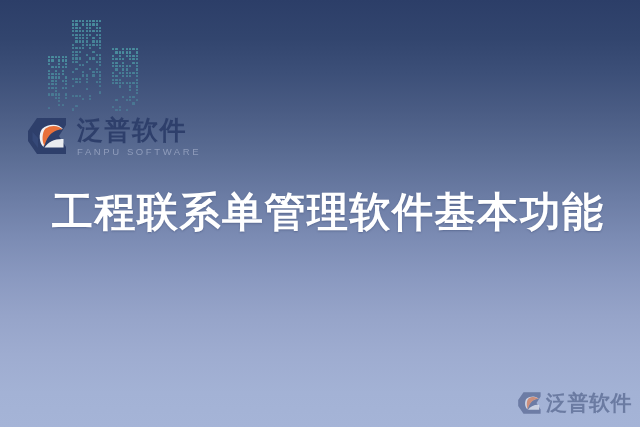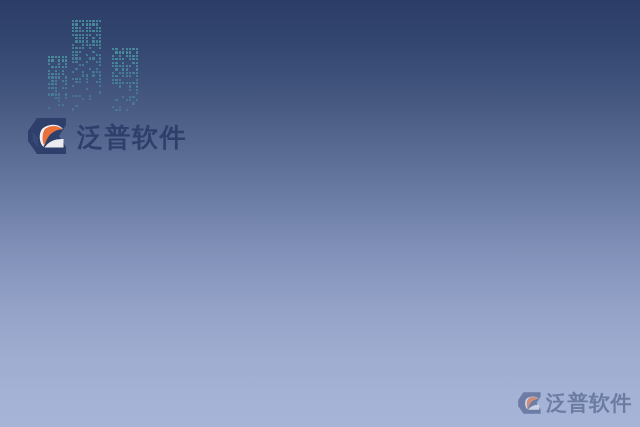--- a/index.html
+++ b/index.html
@@ -412,23 +412,25 @@
       <svg viewBox="0 0 44 40" width="44" height="40" xmlns="http://www.w3.org/2000/svg">
         <path d="M11 2 L40 2 L40 9 L33 20 L40 31 L40 38 L11 38 L2 25 L2 15 Z" fill="#2e3f6b"></path>
         <path d="M16 13 C23 7, 33 8, 37 13 C33 12, 27 14, 23 19 C20 22.5, 18 27, 17.5 31 C13 27, 12.5 17.5, 16 13 Z" fill="#ffffff" opacity="0.93"></path>
         <path d="M19.5 12.5 C25.5 8.5, 33 9.5, 36.5 13.5 C32 13, 26.5 15.5, 23 20 C20.5 23.5, 19 27, 18.6 30 C15.5 25.5, 16 16, 19.5 12.5 Z" fill="#e8703a"></path>
         <path d="M18.5 31.5 C22 26, 29 22.5, 37.5 23 L37.5 31.5 Z" fill="#ffffff" opacity="0.9"></path>
         <path d="M6.5 16 L6.5 24.5 L12 32 L12 22 Z" fill="#3b4e7e" opacity="0.6"></path>
       </svg>
     </span>
     <span class="wordwrap">
       <span class="cn">泛普软件</span>
+      <span class="en">FANPU SOFTWARE</span>
     </span>
   </div>
 
+  <div id="title">工程联系单管理软件基本功能</div>
 
   <div id="watermark">
     <div class="wm-row">
       <span class="wm-mark">
         <svg viewBox="0 0 44 40" width="26" height="24" xmlns="http://www.w3.org/2000/svg">
           <path d="M11 2 L40 2 L40 9 L33 20 L40 31 L40 38 L11 38 L2 25 L2 15 Z" fill="#51608c"></path>
           <path d="M16 13 C23 7, 33 8, 37 13 C33 12, 27 14, 23 19 C20 22.5, 18 27, 17.5 31 C13 27, 12.5 17.5, 16 13 Z" fill="#ffffff" opacity="0.85"></path>
           <path d="M19.5 12.5 C25.5 8.5, 33 9.5, 36.5 13.5 C32 13, 26.5 15.5, 23 20 C20.5 23.5, 19 27, 18.6 30 C15.5 25.5, 16 16, 19.5 12.5 Z" fill="#e07d4e"></path>
           <path d="M18.5 31.5 C22 26, 29 22.5, 37.5 23 L37.5 31.5 Z" fill="#ffffff" opacity="0.8"></path>
         </svg>

